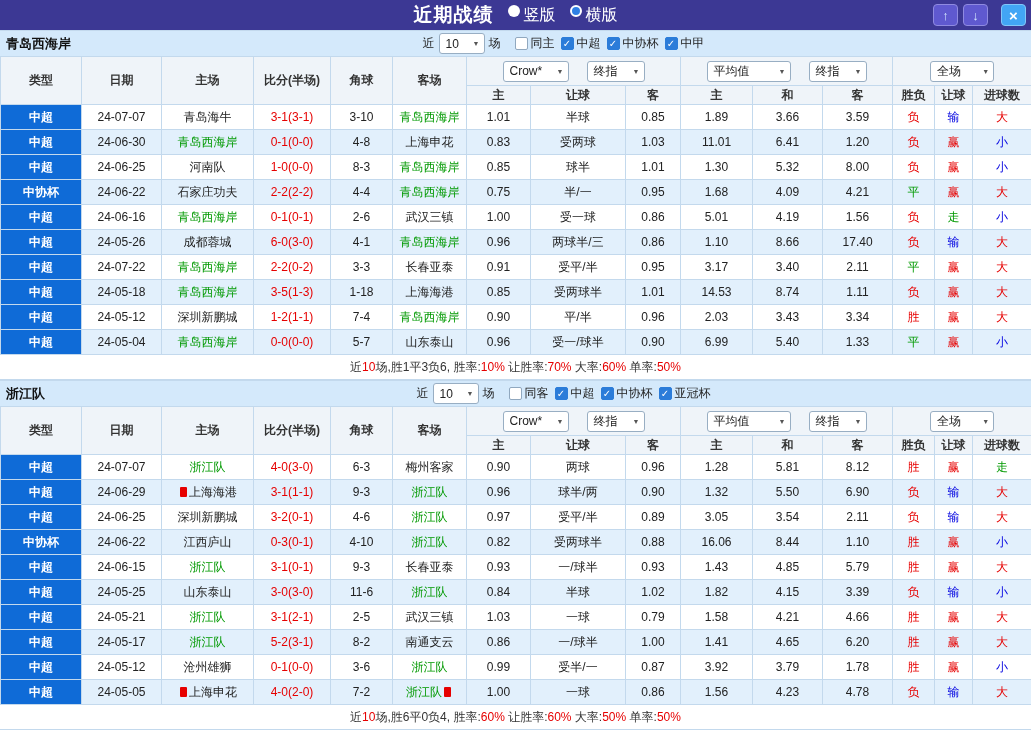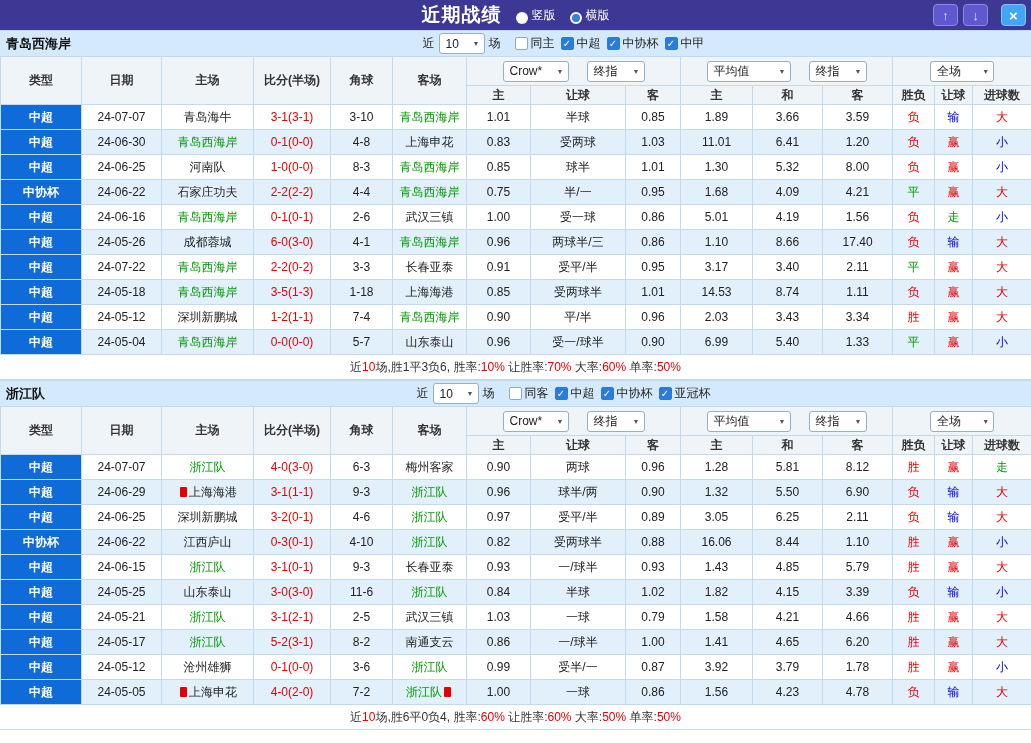--- a/index.html
+++ b/index.html
@@ -6,21 +6,21 @@
     --c-topbar:#3c3894; --c-league:#0f6bd7; --c-alt:#e2f0fc; --c-border:#c3d9ed;
     --c-headbg:#eff4f9; --c-section:#d4e9fb; --c-red:#e60000; --c-blue:#0000e0; --c-green:#009900;
   }
   *{box-sizing:border-box;}
   body{margin:0; width:1031px; background:#fff; color:#222;
        font-family:"Liberation Sans","DejaVu Sans",sans-serif;}
   
   .topbar{height:30px; background:var(--c-topbar); position:relative; display:flex; align-items:center;}
   .tb-center{position:absolute; left:0; right:0; display:flex; justify-content:center; align-items:center; gap:14px; color:#fff;}
   .tb-title{font-size:19px; font-weight:bold; letter-spacing:1px;}
-  .radio{display:inline-flex; align-items:flex-end; gap:4px; font-size:12px; cursor:pointer;}
+  .radio{display:inline-flex; align-items:flex-start; gap:4px; font-size:16px; cursor:pointer;}
   .radio-dot{width:12px; height:12px; border-radius:50%; background:#fff;}
   .radio-dot.on{background:#2f80e4; border:2px solid #fff;}
   .tb-buttons{position:absolute; right:5px; display:flex; gap:5px; align-items:center; z-index:2;}
   .tb-btn{width:25px; height:22px; border-radius:4px; display:flex; align-items:center; justify-content:center;
           font-size:13px; padding:0; cursor:pointer;}
   .tb-btn.purple{background:#5f59cf; border:1px solid #8f8ae0; color:#d6ebff;}
   .tb-btn.blue{background:#42a5f5; border:1px solid #82c6f8; color:#fff; margin-left:8px; font-weight:bold; font-size:15px;}
   
   .sec-head{height:26px; background:var(--c-section); position:relative; display:flex; align-items:center;
             border-top:1px solid var(--c-border);}
@@ -515,21 +515,21 @@
     <td class="league">中超</td>
     <td>24-06-25</td>
     <td><span>深圳新鹏城</span></td>
     <td class="score">3-2(0-1)</td>
     <td>4-6</td>
     <td><span class="team-green">浙江队</span></td>
     <td>0.97</td>
     <td>受平/半</td>
     <td>0.89</td>
     <td>3.05</td>
-    <td>6.25</td>
+    <td>3.54</td>
     <td>2.11</td>
     <td class="c-red">负</td>
     <td class="c-blue">输</td>
     <td class="c-red">大</td>
   </tr>
           <tr>
     <td class="league">中协杯</td>
     <td>24-06-22</td>
     <td><span>江西庐山</span></td>
     <td class="score">0-3(0-1)</td>

